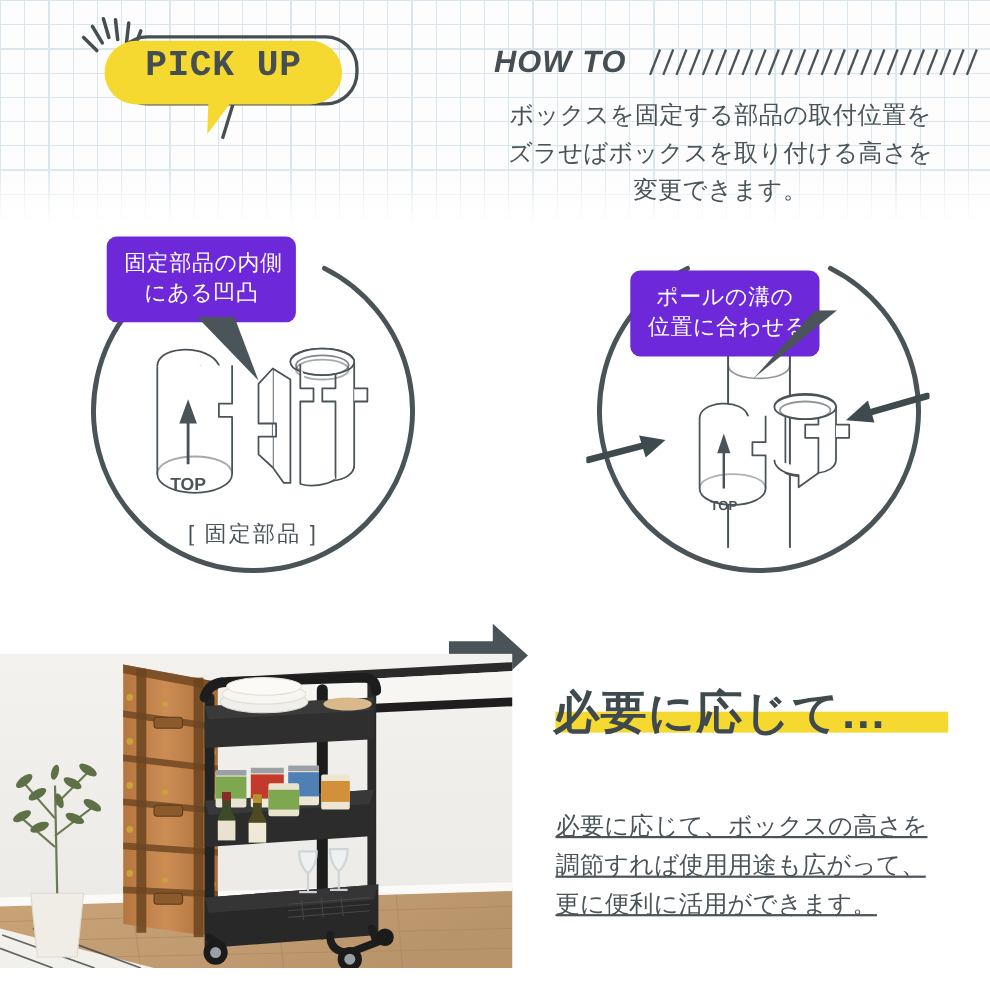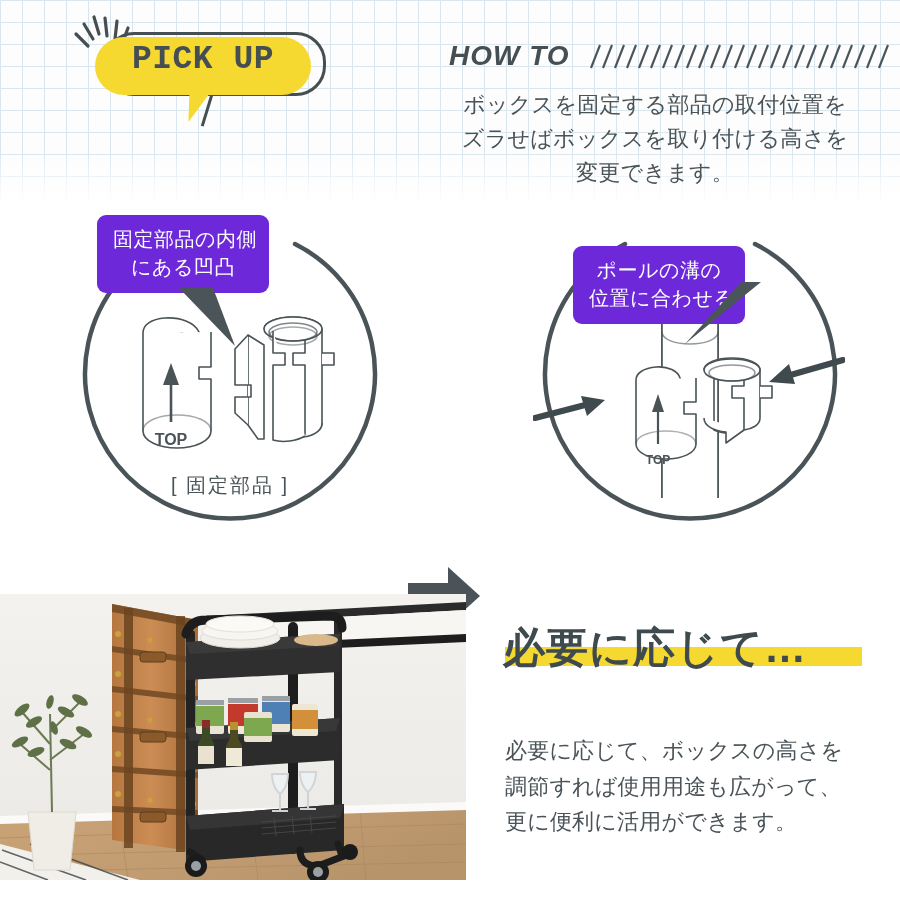--- a/index.html
+++ b/index.html
@@ -98,21 +98,21 @@
 
   
   .need-heading-wrap{position:absolute;left:503px;top:620px;width:390px;height:56px;}
   .need-hl{position:absolute;left:2px;top:27px;width:357px;height:19px;background:#f5d930;}
   .need-heading{
     position:absolute;left:0;top:0;font-size:42px;font-weight:bold;
     color:#3f4a4e;letter-spacing:1px;white-space:nowrap;
   }
   .need-body{
     position:absolute;left:505px;top:733px;width:380px;
-    font-size:22px;line-height:1.62;color:#4a5357;letter-spacing:.2px;
+    font-size:22px;line-height:1.62;color:#4a5357;letter-spacing:.2px;text-decoration:underline;
   }
   .need-body div{white-space:nowrap;}
 </style>
 </head>
 <body>
 
 <div class="page">
 
   <div class="grid-band"></div>
   <div class="grid-fade"></div>

